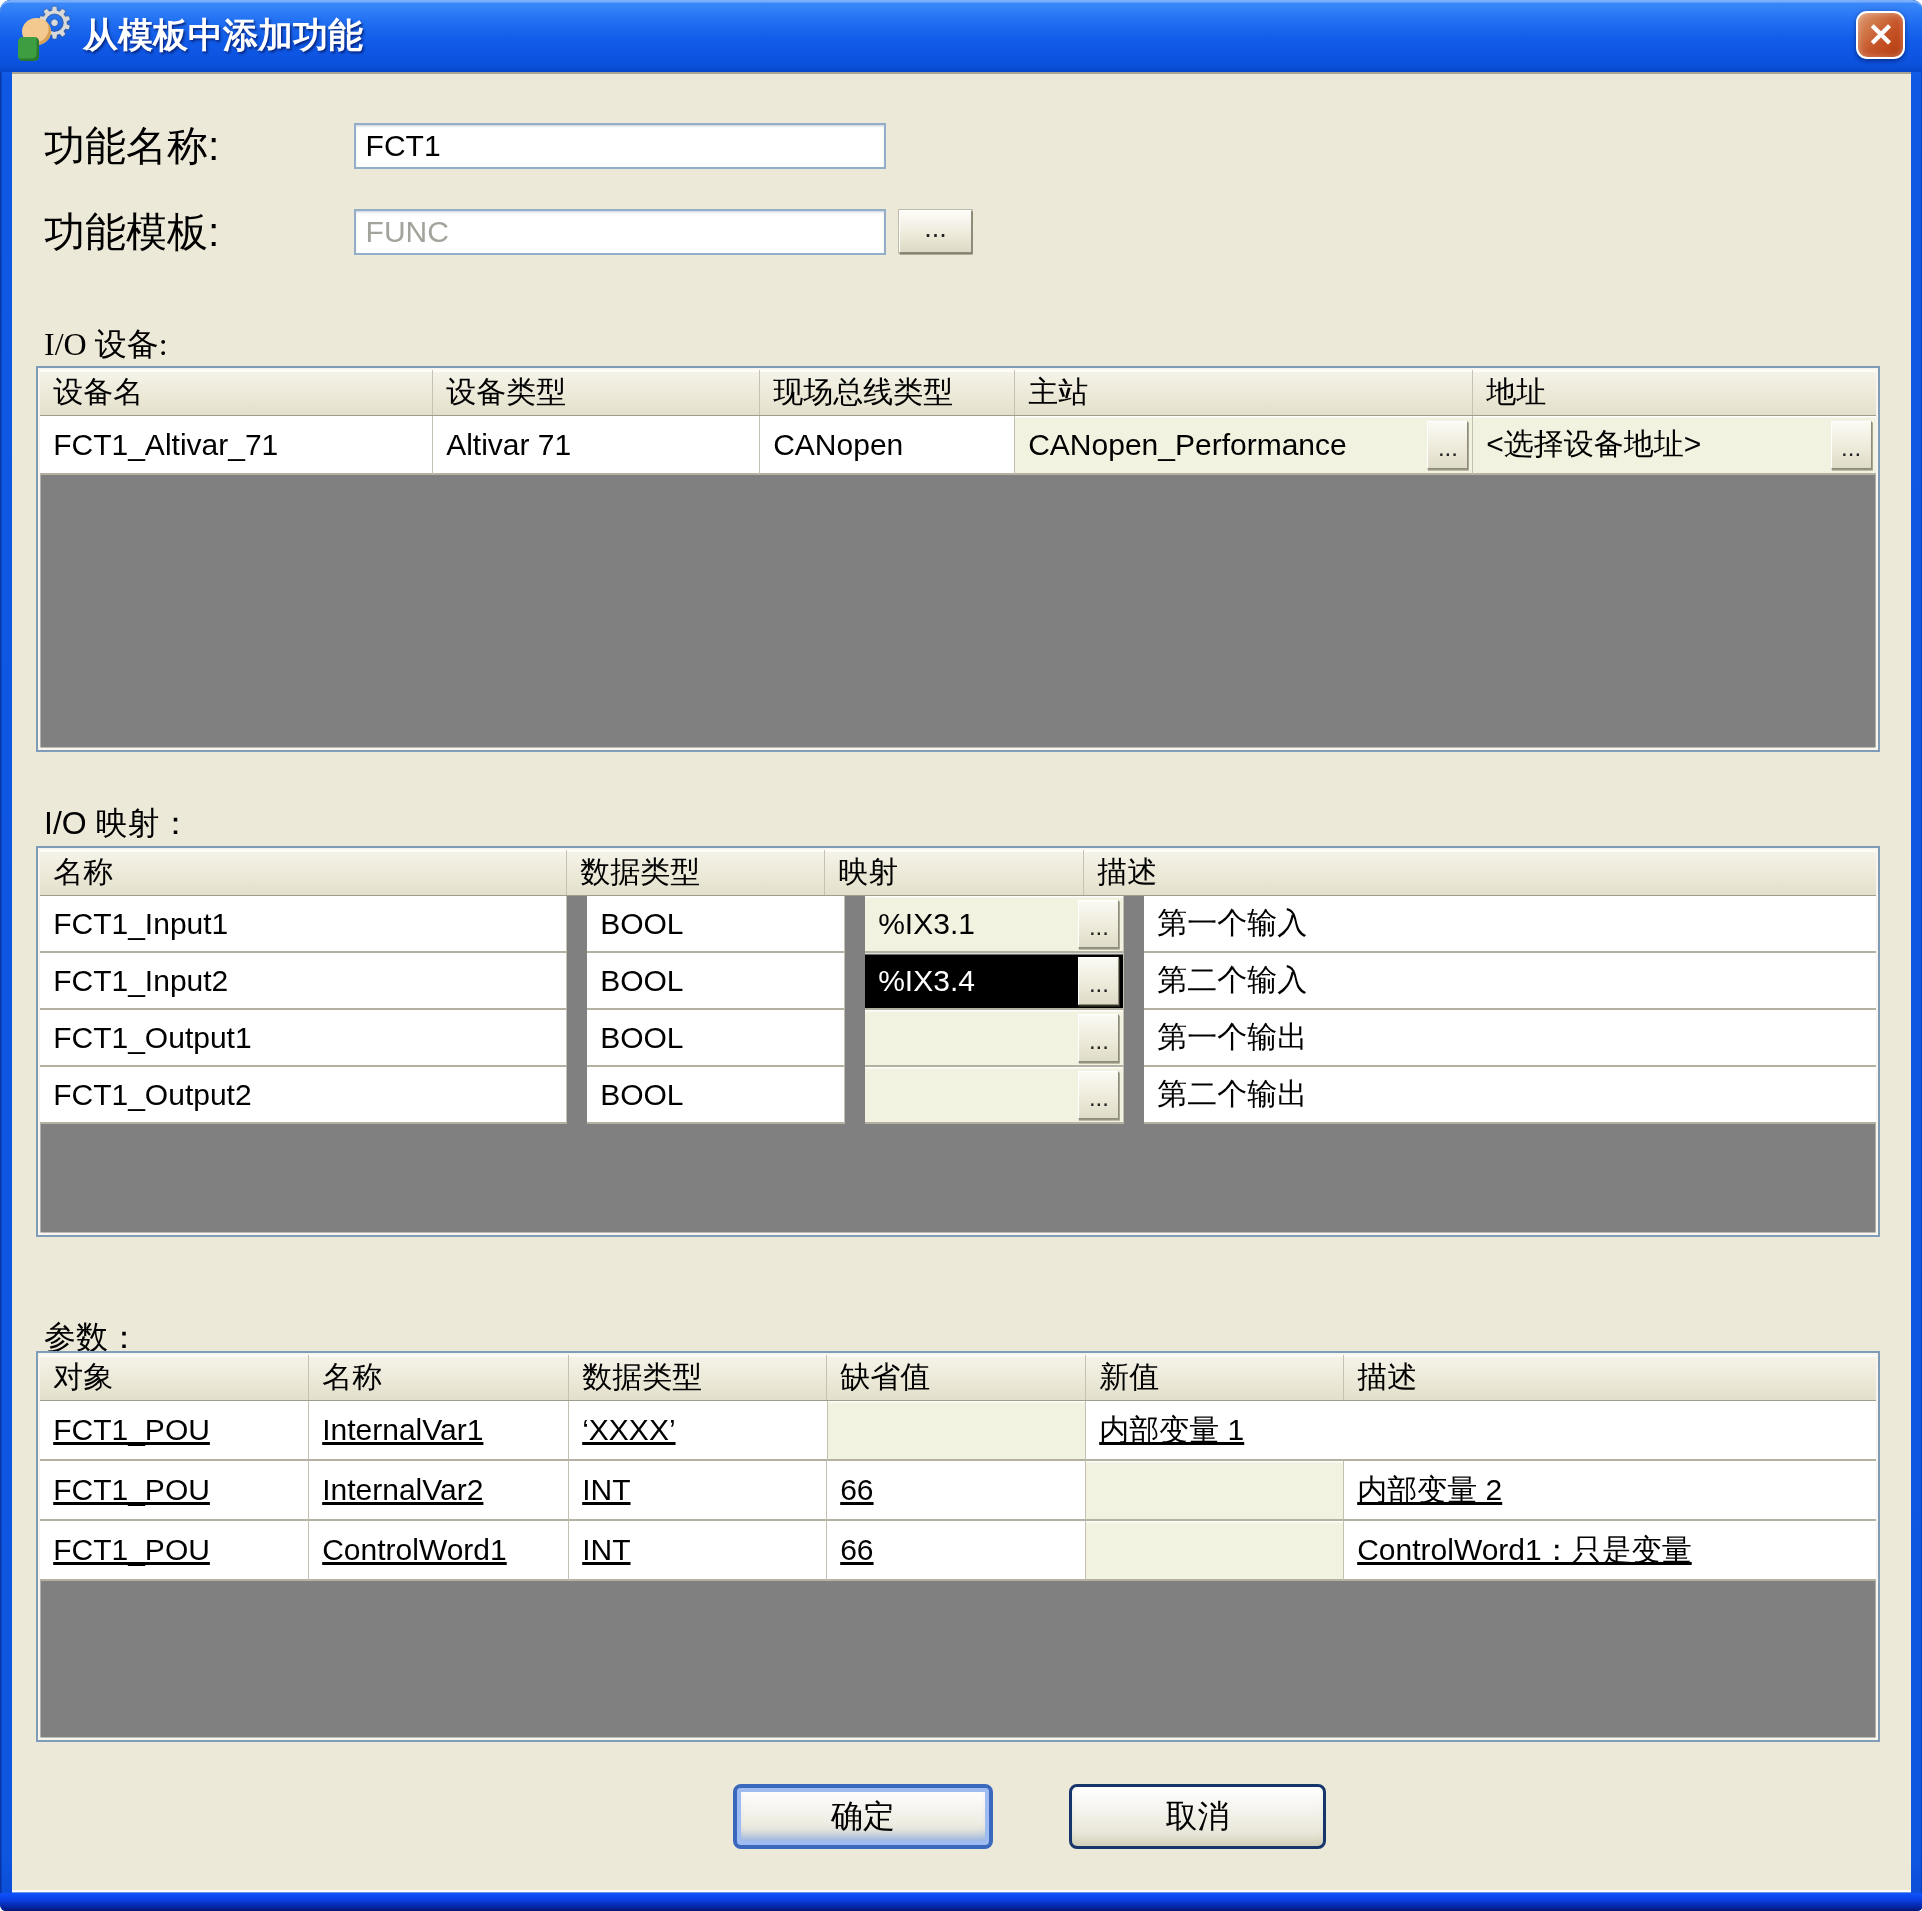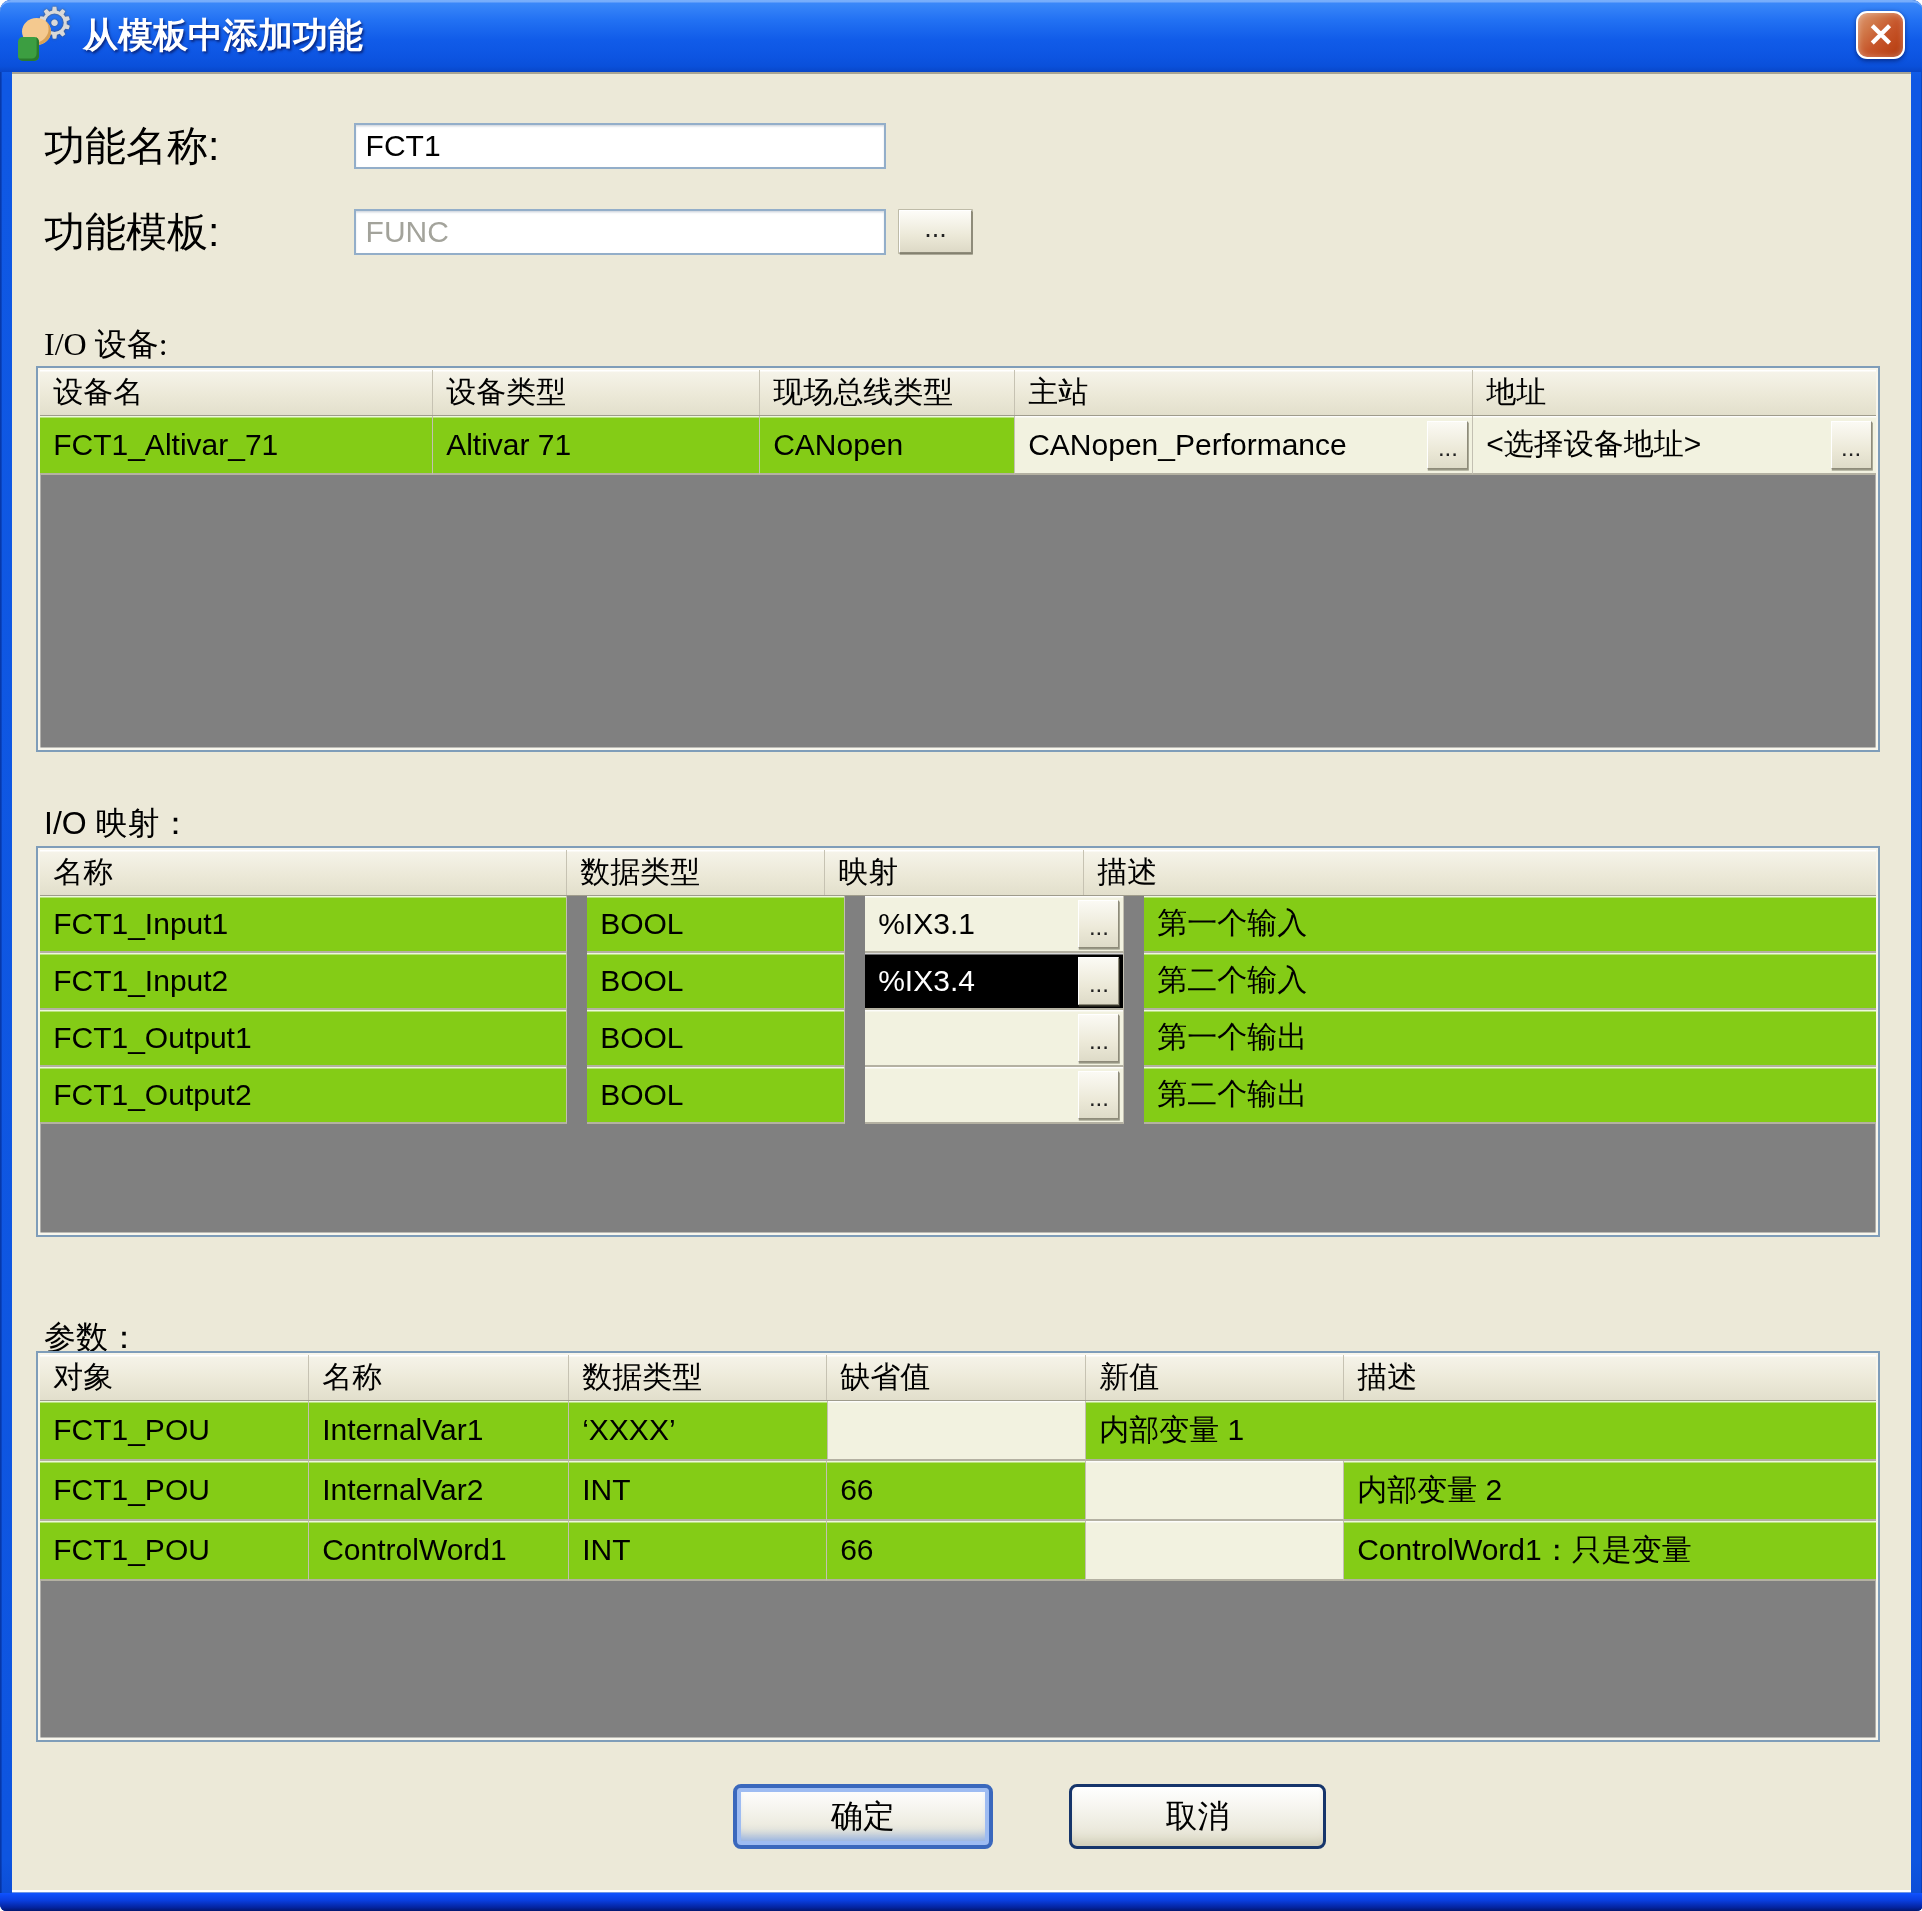--- a/index.html
+++ b/index.html
@@ -74,25 +74,25 @@
   }
   .th{
     box-sizing:border-box;display:flex;align-items:center;
     padding-left:12.8px;font-size:30px;white-space:nowrap;overflow:hidden;
     border-right:1.6px solid #c6c2b2;box-shadow:inset 0 1.6px 0 #fff;
   }
   .th:last-child{border-right:none;}
   .trow{display:flex;}
   .t-dev .trow{height:59px;}
   .t-map .trow{height:57px;gap:20px;}
-  .t-par .trow{height:60px;}
+  .t-par .trow{height:60px;text-decoration:underline;}
   .td{
     box-sizing:border-box;display:flex;align-items:center;position:relative;
     padding-left:12.8px;font-size:30px;white-space:nowrap;overflow:hidden;
-    background:#84cc16;border-right:1.6px solid #c3c0b2;border-bottom:2.4px solid #b4b1a2;
+    background:#ffffff;border-right:1.6px solid #c3c0b2;border-bottom:2.4px solid #b4b1a2;
     box-shadow:inset 0 1.6px 0 rgba(255,255,255,.85);
   }
   .td:last-child{border-right:none;}
   .td.editable{background:#f2f2e0;}
   .td.sel{background:#000000;color:#fff;}
   .cellbtn{
     position:absolute;right:4px;top:50%;transform:translateY(-50%);
     width:41px;height:48px;box-sizing:border-box;
     background:linear-gradient(180deg,#fbfaf4,#ece9d8 60%,#dedbc8);
     border:1.6px solid;border-color:#fff #8e8b7a #8e8b7a #fff;

